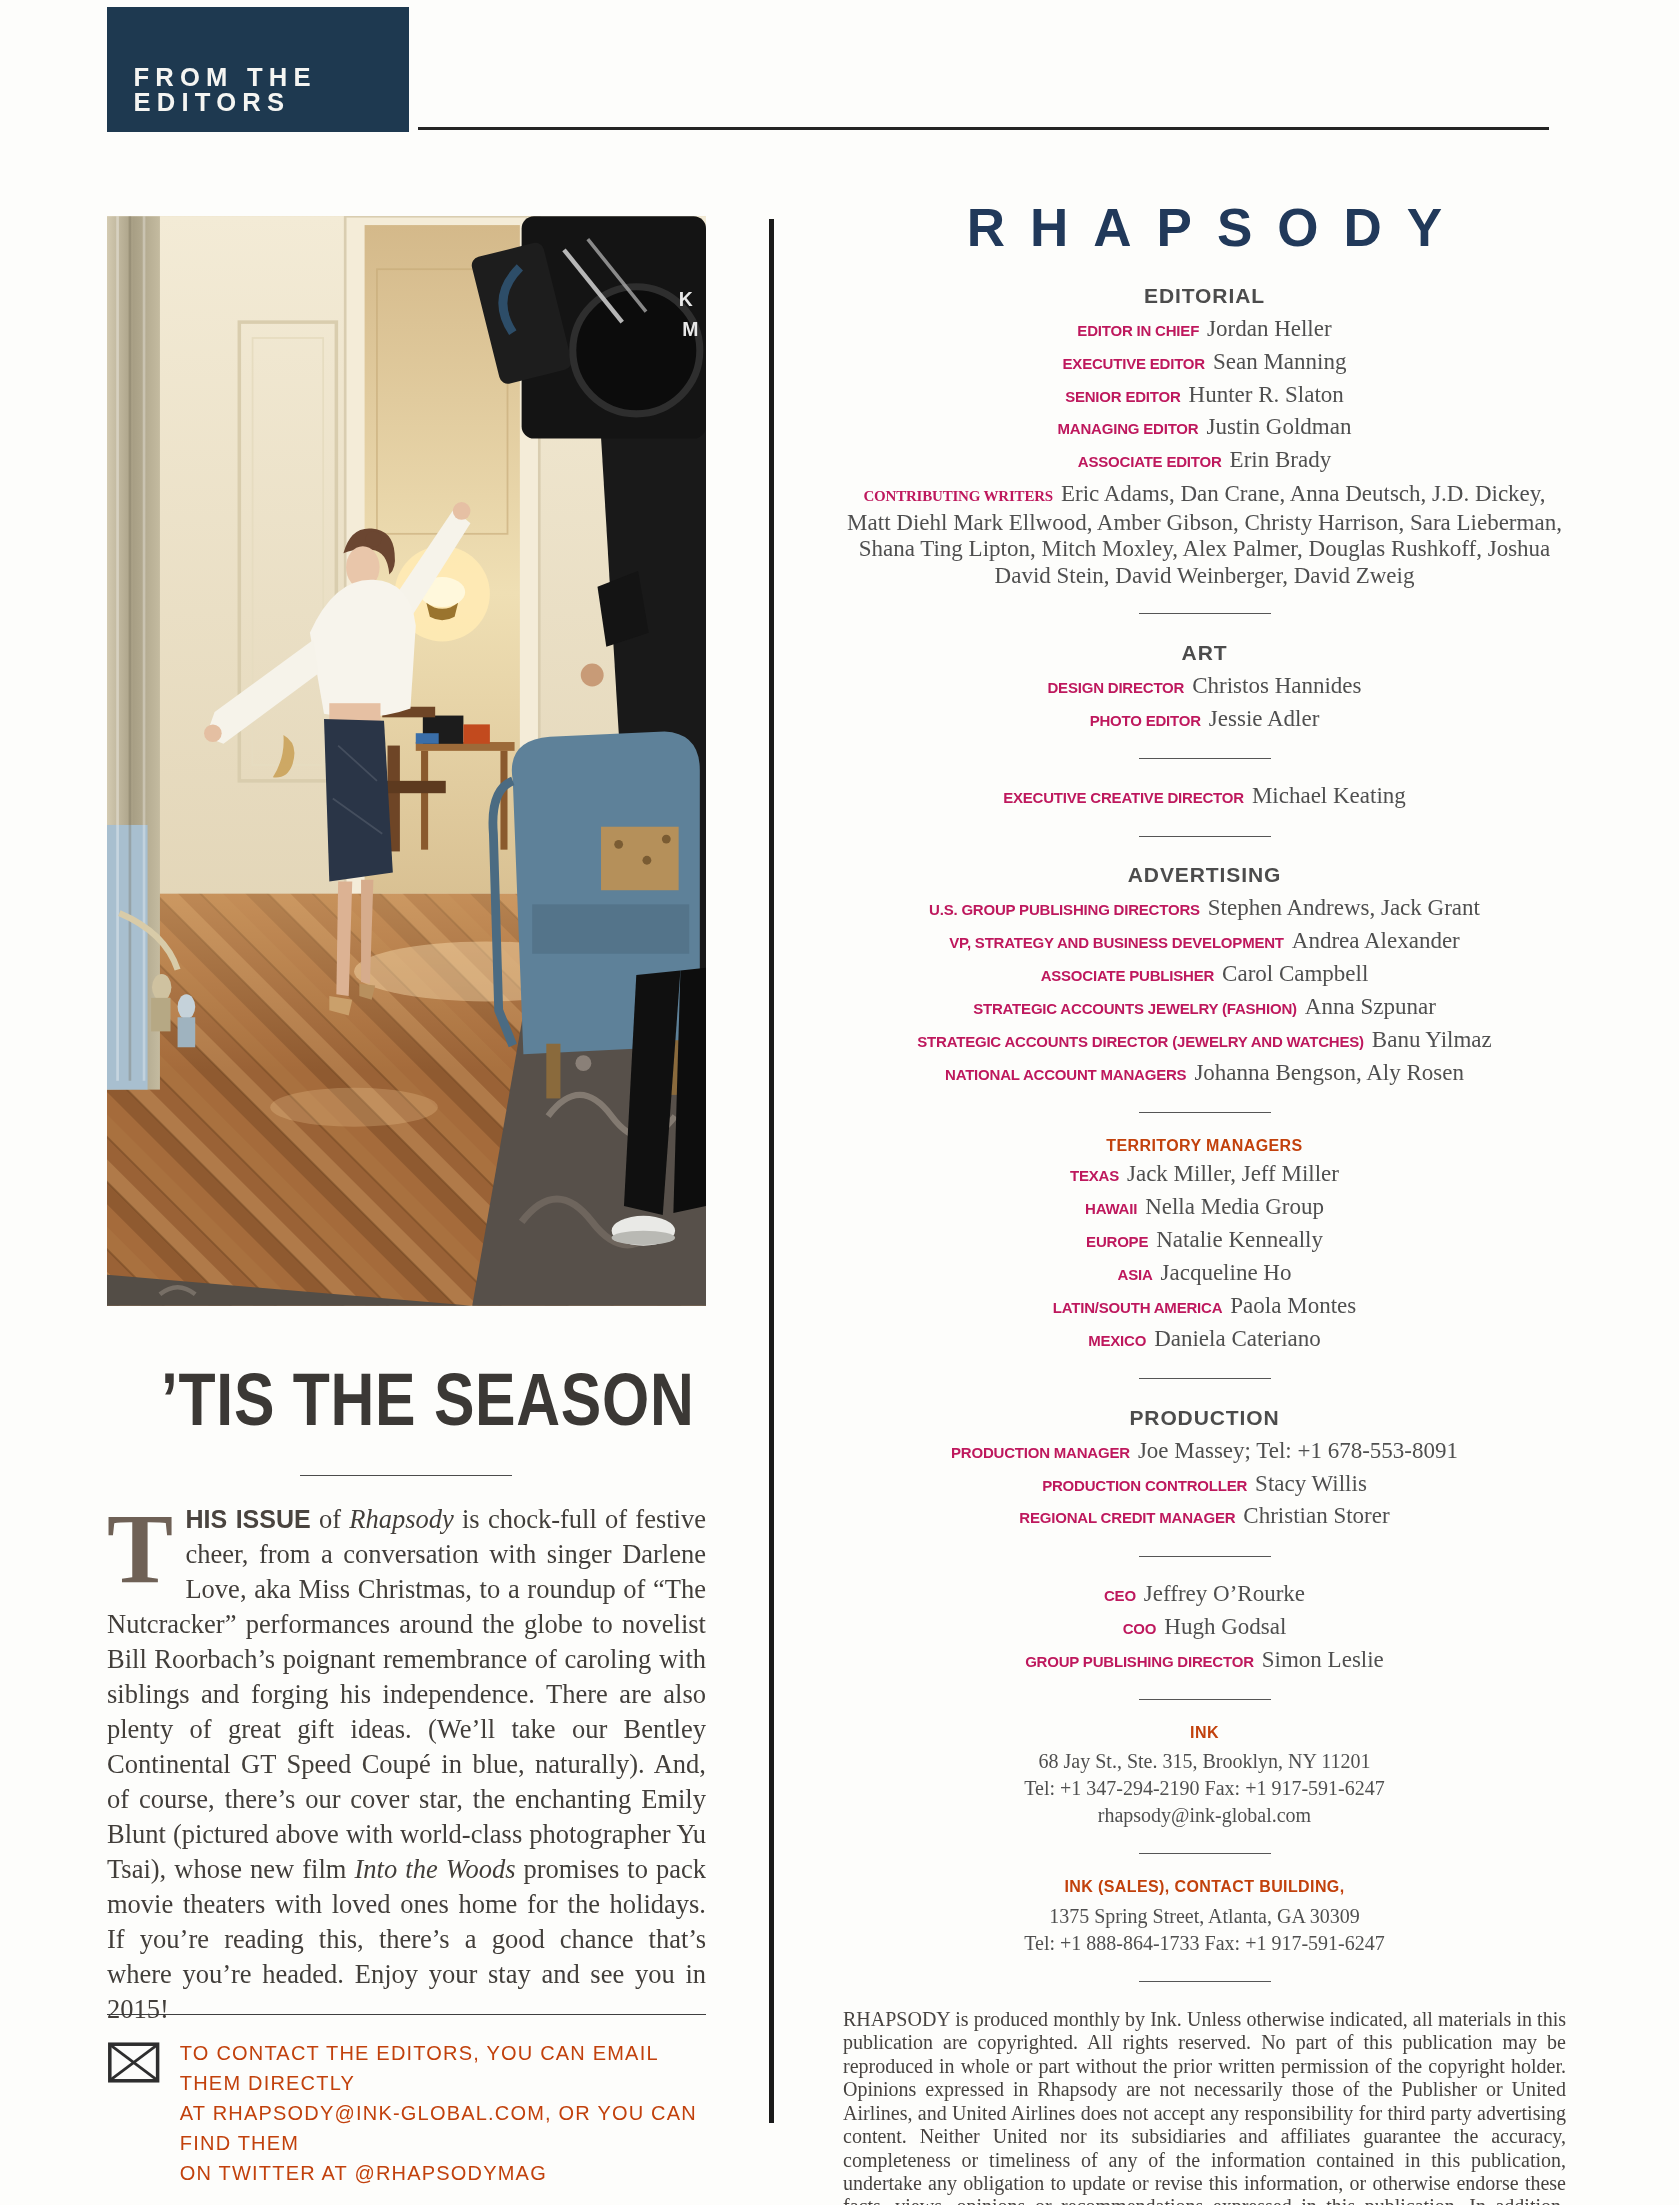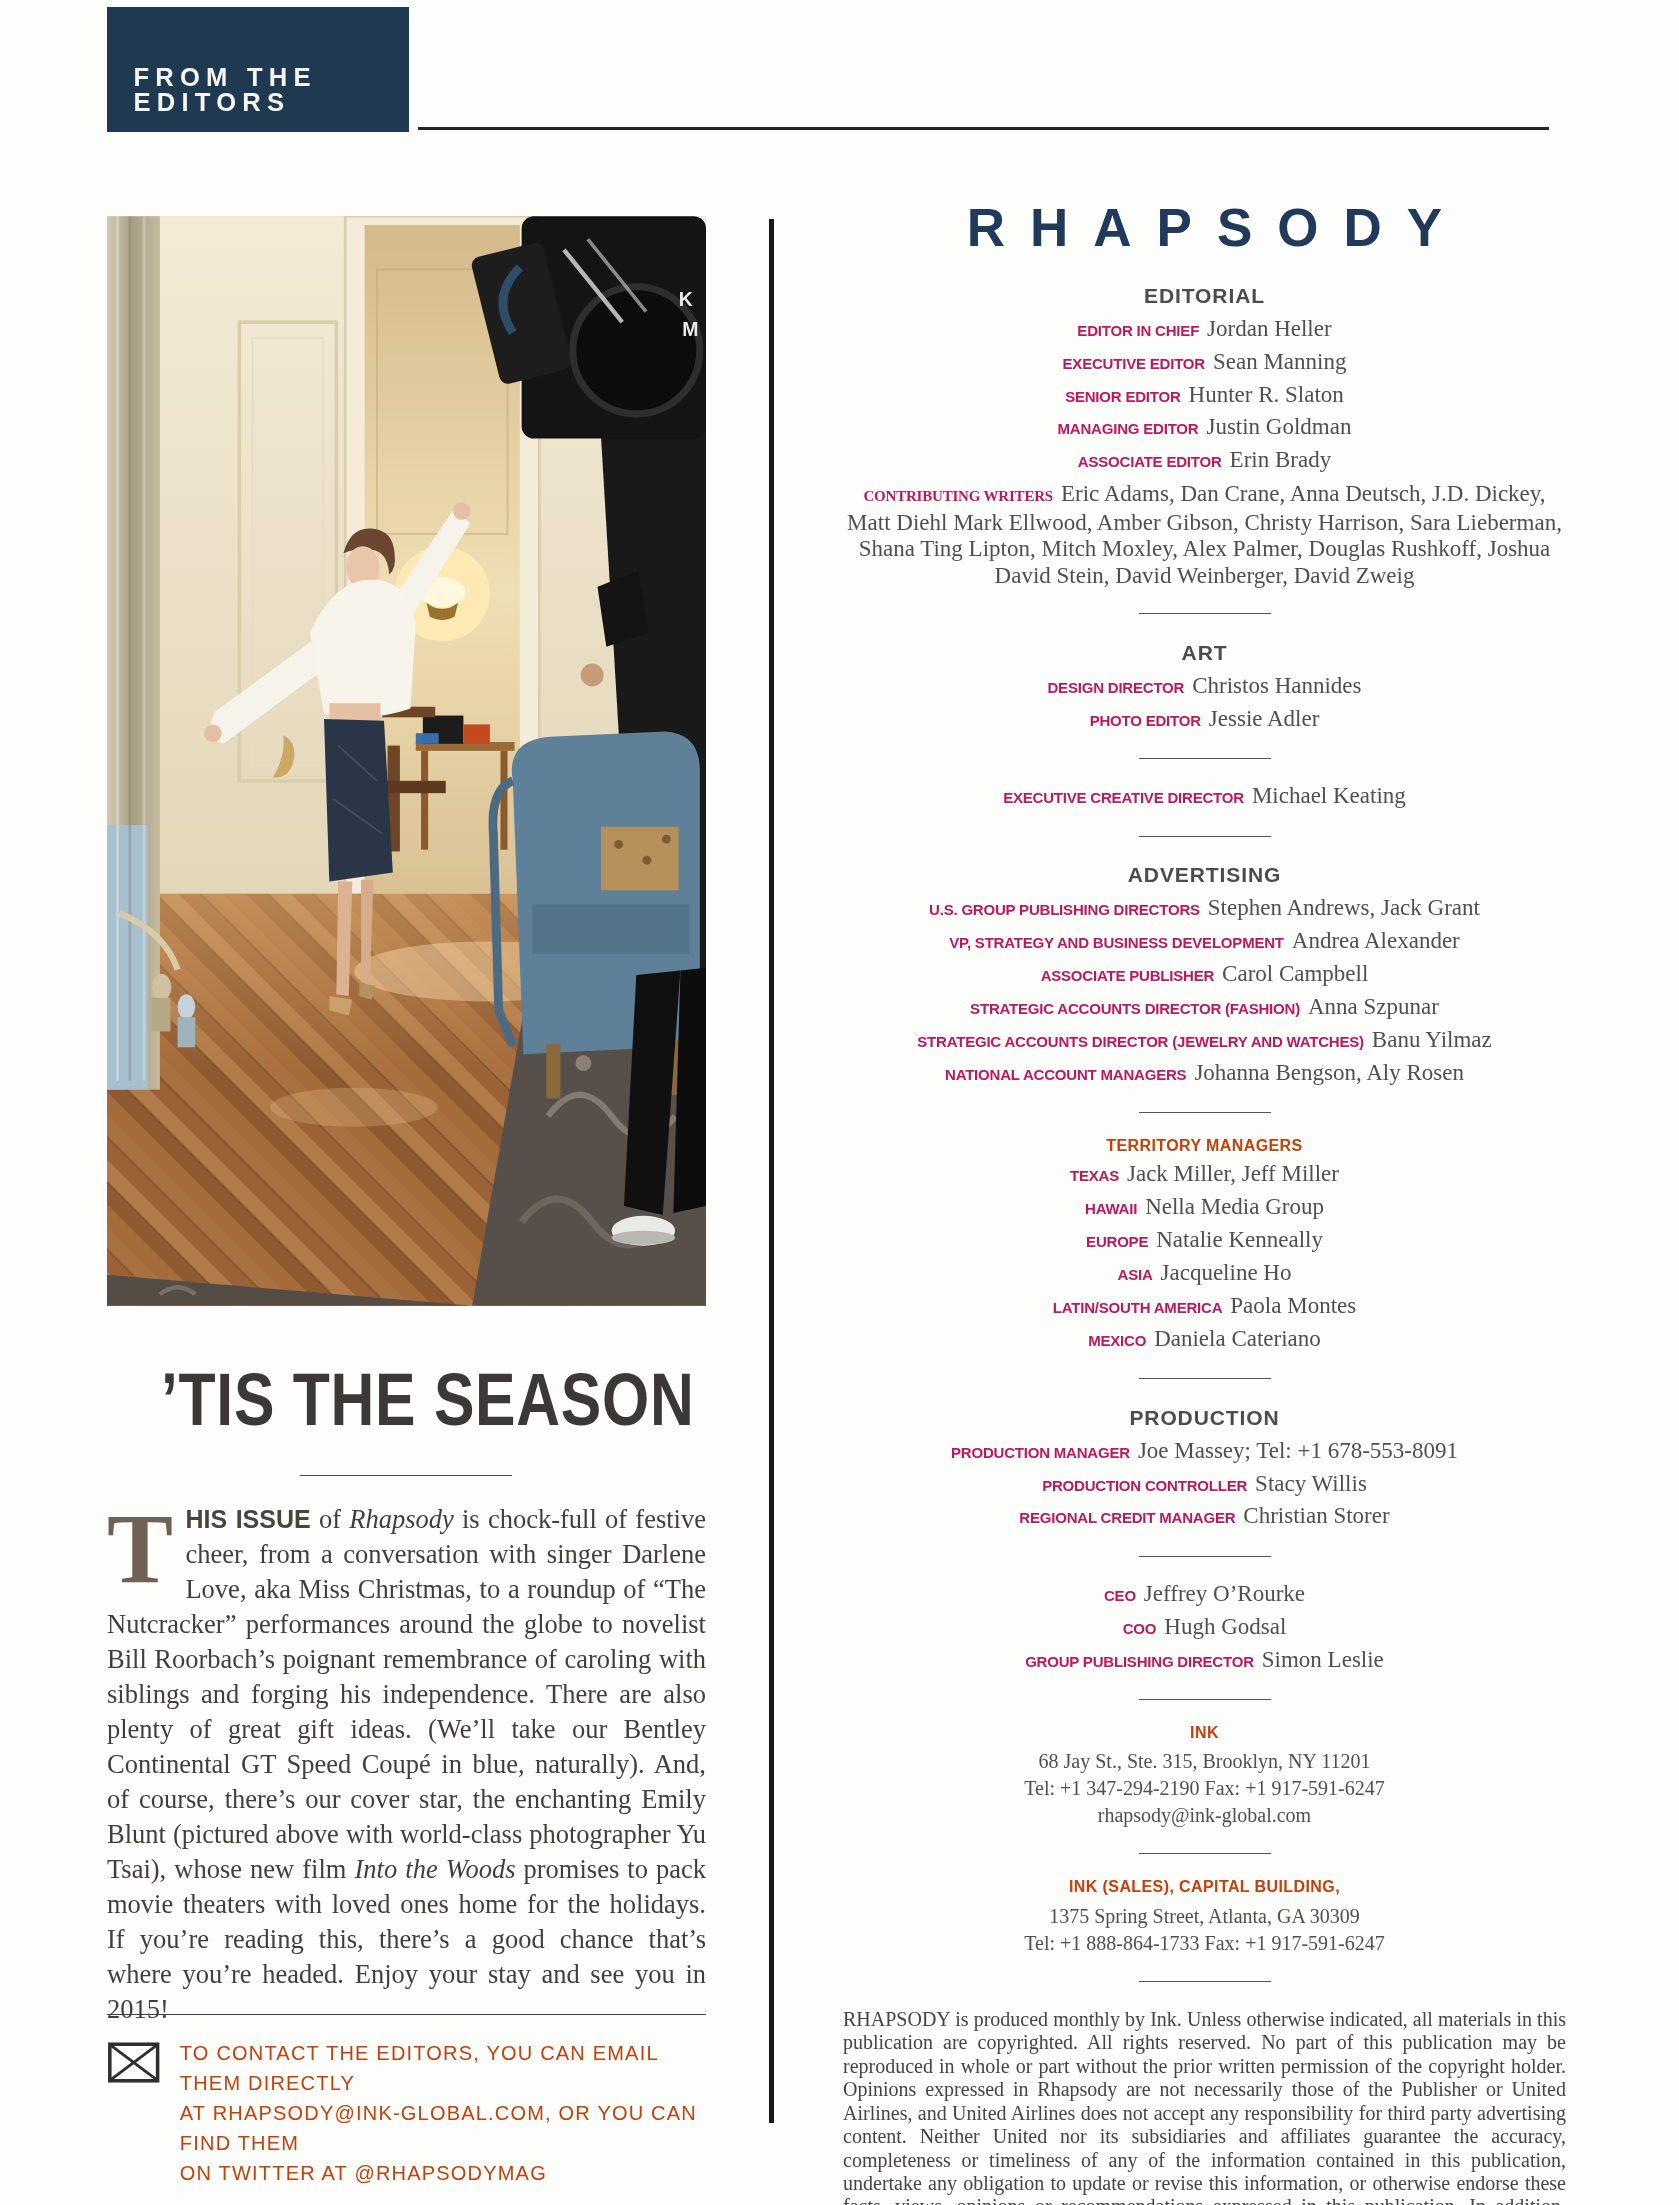--- a/index.html
+++ b/index.html
@@ -274,21 +274,21 @@
   <section>
     <h3 class="sec-h">ADVERTISING</h3>
     <div>
 
         <p class="row"><span class="row-label">U.S. GROUP PUBLISHING DIRECTORS</span><span class="row-name">Stephen Andrews, Jack Grant</span></p>
 
         <p class="row"><span class="row-label">VP, STRATEGY AND BUSINESS DEVELOPMENT</span><span class="row-name">Andrea Alexander</span></p>
 
         <p class="row"><span class="row-label">ASSOCIATE PUBLISHER</span><span class="row-name">Carol Campbell</span></p>
 
-        <p class="row"><span class="row-label">STRATEGIC ACCOUNTS DIRECTOR (FASHION)</span><span class="row-name">Anna Szpunar</span></p>
+        <p class="row"><span class="row-label">STRATEGIC ACCOUNTS JEWELRY (FASHION)</span><span class="row-name">Anna Szpunar</span></p>
 
         <p class="row"><span class="row-label">STRATEGIC ACCOUNTS DIRECTOR (JEWELRY AND WATCHES)</span><span class="row-name">Banu Yilmaz</span></p>
 
         <p class="row"><span class="row-label">NATIONAL ACCOUNT MANAGERS</span><span class="row-name">Johanna Bengson, Aly Rosen</span></p>
       </div>
   </section>
 
   <div class="sdiv"></div>
 
   <section>
@@ -344,21 +344,21 @@
 
     <p>68 Jay St., Ste. 315, Brooklyn, NY 11201</p>
         <p>Tel: +1 347-294-2190 Fax: +1 917-591-6247</p>
         <p>rhapsody@ink-global.com</p>
       </div>
   </section>
 
   <div class="sdiv"></div>
 
   <section class="addr">
-    <h3 class="small-h">INK (SALES), CAPITAL BUILDING,</h3>
+    <h3 class="small-h">INK (SALES), CONTACT BUILDING,</h3>
     <div>
 
     <p>1375 Spring Street, Atlanta, GA 30309</p>
         <p>Tel: +1 888-864-1733 Fax: +1 917-591-6247</p>
       </div>
   </section>
 
   <div class="sdiv"></div>
 
   <p class="legal">RHAPSODY is produced monthly by Ink. Unless otherwise indicated, all materials in this publication are copyrighted. All rights reserved. No part of this publication may be reproduced in whole or part without the prior written permission of the copyright holder. Opinions expressed in Rhapsody are not necessarily those of the Publisher or United Airlines, and United Airlines does not accept any responsibility for third party advertising content. Neither United nor its subsidiaries and affiliates guarantee the accuracy, completeness or timeliness of any of the information contained in this publication, undertake any obligation to update or revise this information, or otherwise endorse these facts, views, opinions or recommendations expressed in this publication. In addition, nothing in this publication is intended as or constitutes investment advice, legal advice or tax advice, or any offer to sell any security. You should always seek the assistance of a professional for financial, tax and investment advice. Any images are supplied at the owner’s risk. United and its subsidiaries and affiliates are not responsible for any products or services of any third party advertiser in this publication.</p>

